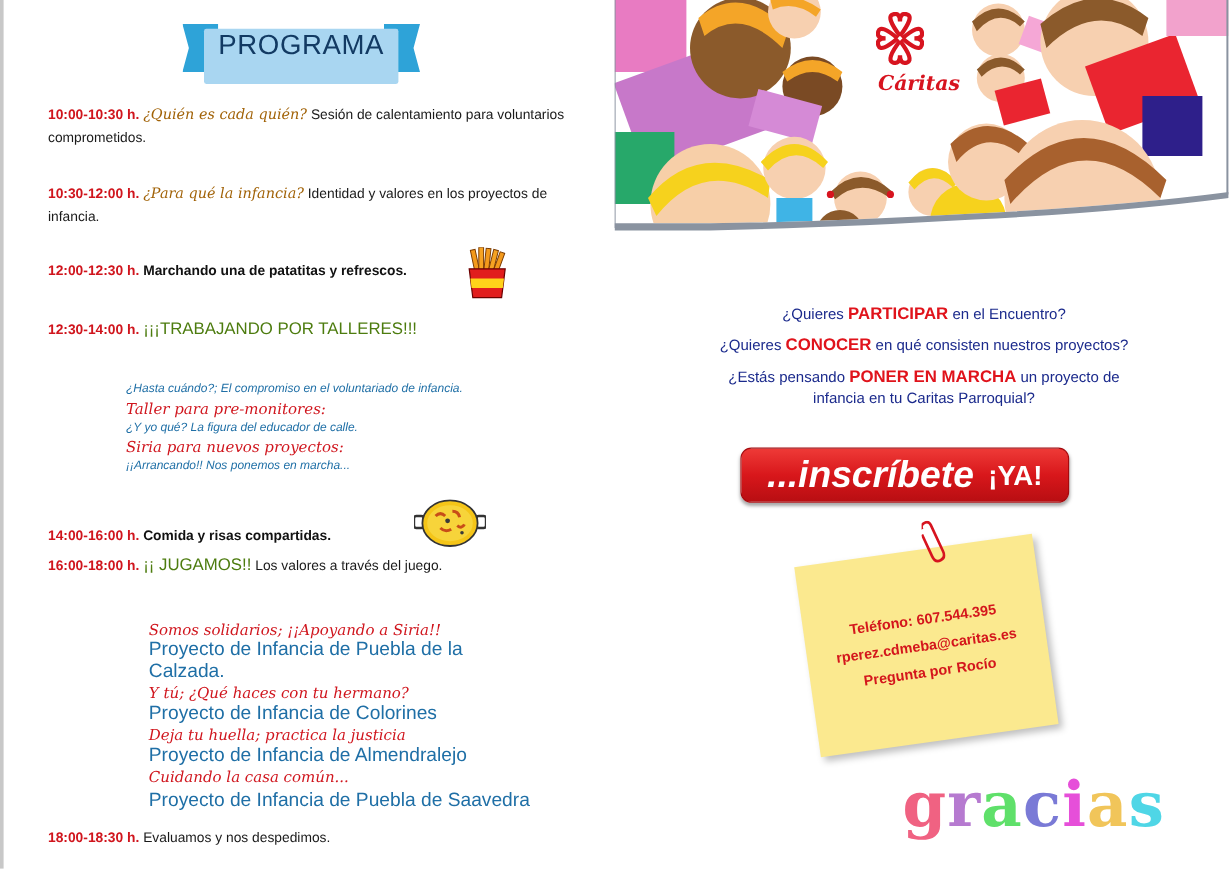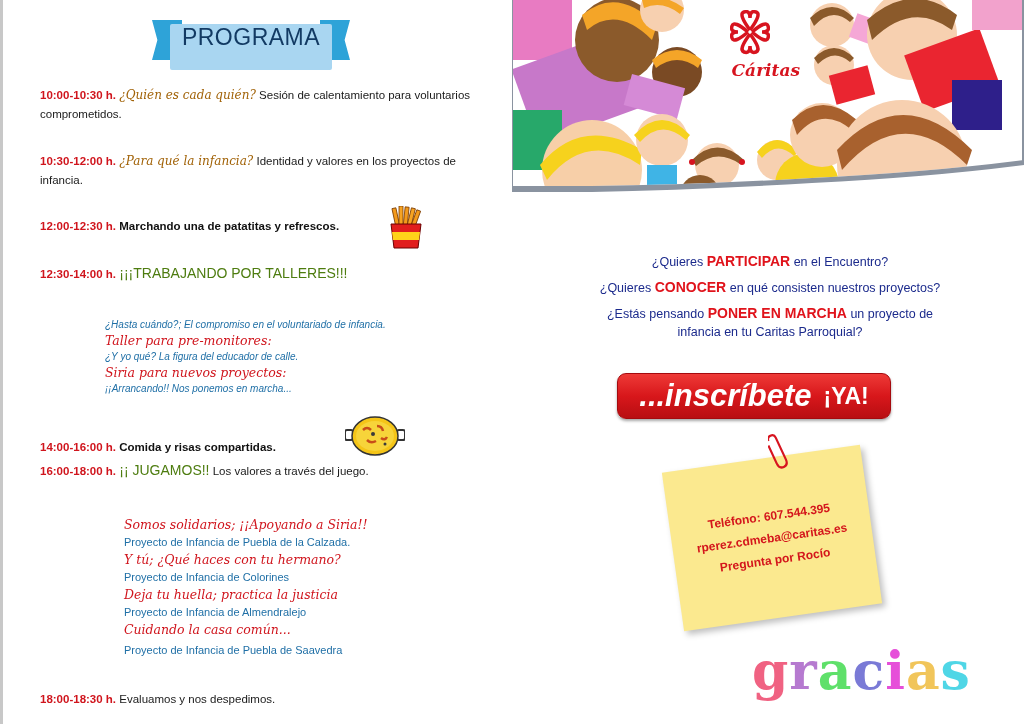--- a/index.html
+++ b/index.html
@@ -22,21 +22,21 @@
     .script { font-family: "DejaVu Serif", serif; font-style: italic; color: #a16207; font-size: 12px; }
     .bold { font-weight: bold; color: #111; }
     .blue-caps { color: #4d7c0f; font-size: 14px; }
 
     .workshops { position: absolute; left: 105px; top: 317px; width: 360px; }
     .ws-title { font-family: "DejaVu Serif", serif; font-style: italic; color: #d0151d; font-size: 12.5px; line-height: 16px; }
     .ws-desc { font-style: italic; color: #1f6fa6; font-size: 10px; line-height: 15px; margin-bottom: 1px; }
 
     .projects { position: absolute; left: 108px; top: 516px; width: 320px; margin-left: 16px; }
     .pj-title { font-family: "DejaVu Serif", serif; font-style: italic; color: #d0151d; font-size: 12.5px; line-height: 17px; }
-    .pj-desc { color: #1f6fa6; font-size: 11px; line-height: 18px; }
+    .pj-desc { color: #1f6fa6; font-size: 16px; line-height: 18px; }
 
     .fries { position: absolute; left: 388px; top: 206px; width: 36px; height: 44px; }
     .paella { position: absolute; left: 345px; top: 416px; width: 60px; height: 40px; }
 
     
     .hero { position: absolute; left: 512px; top: 0; width: 512px; height: 197px; overflow: hidden; }
 
     .caritas { position: absolute; left: 700px; top: 8px; width: 100px; height: 72px; text-align: center; }
     .caritas-word { position: absolute; left: 0; top: 52px; width: 100px; text-align: right; font-family: "DejaVu Serif", serif; font-style: italic; font-weight: bold; color: #d7141f; font-size: 17px; }
 

